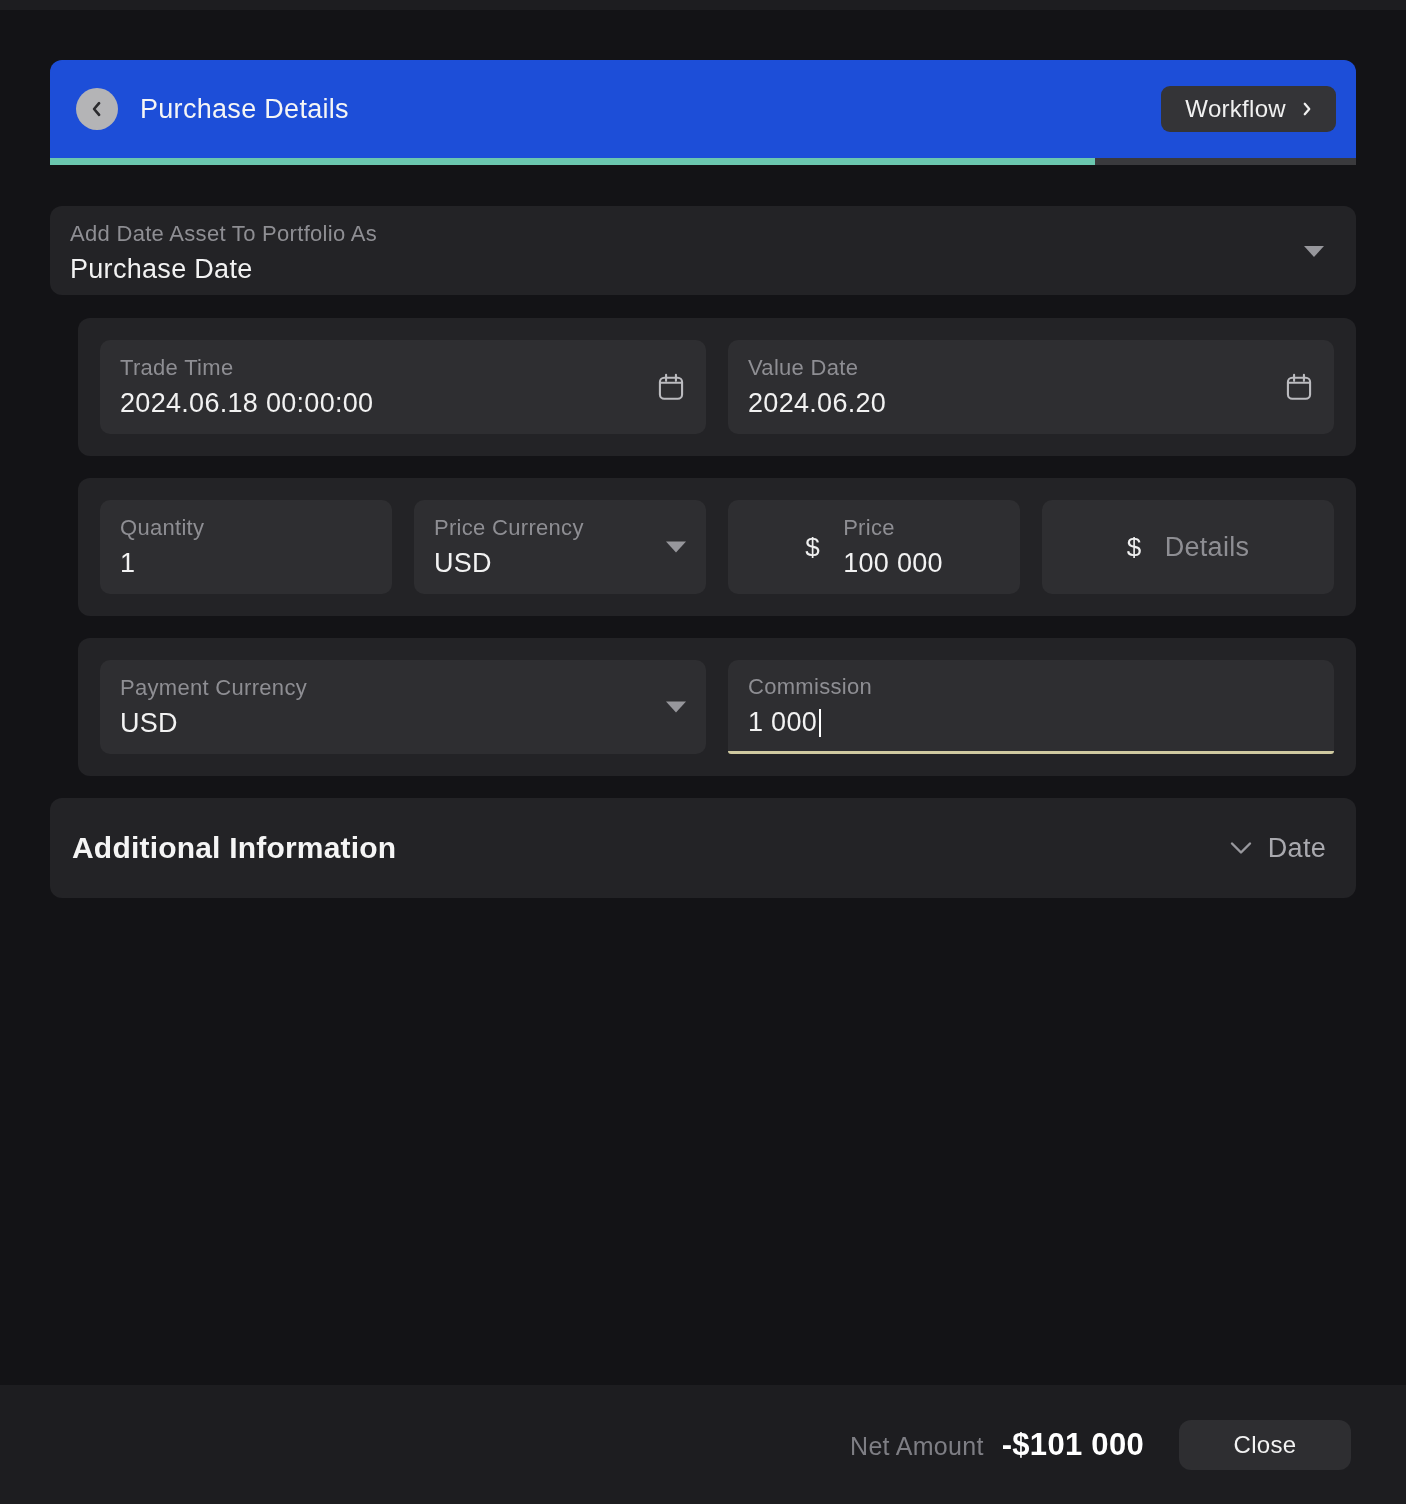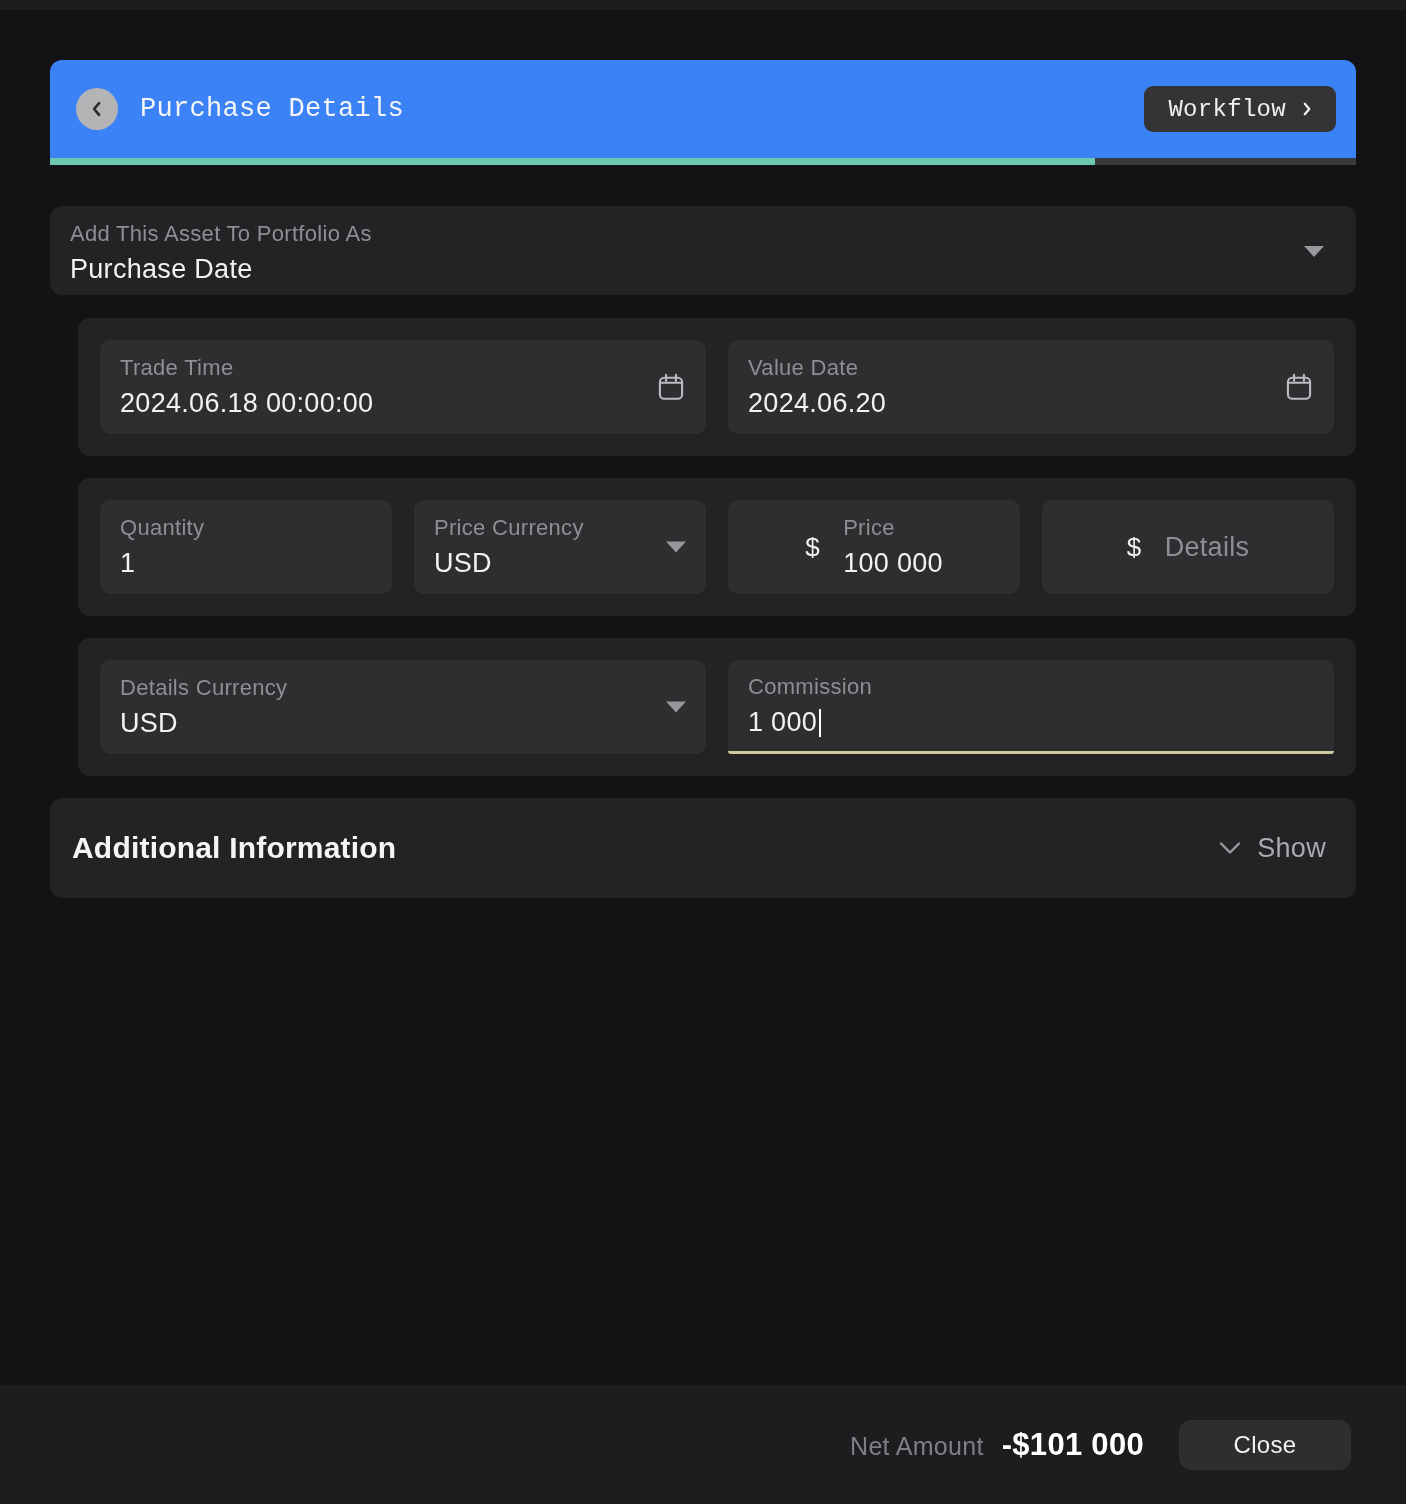--- a/index.html
+++ b/index.html
@@ -10,25 +10,24 @@
     position: relative;
     overflow: hidden;
     color: #f2f2f2;
   }
   .top-strip { height: 10px; width: 100%; background: #1d1d20; }
   .content { padding: 0 50px; }
 
   
   .header-panel {
     margin-top: 50px;
-    background: #3b82f6;
+    background: #1d4ed8;
     border-radius: 12px 12px 2px 2px;
     height: 105px;
     position: relative;
-    font-family: Liberation Mono, monospace;
   }
   .header-inner {
     height: 98px;
     display: flex;
     align-items: center;
     justify-content: space-between;
     padding: 0 20px 0 26px;
   }
   .header-left { display: flex; align-items: center; gap: 22px; }
   .back-btn {
@@ -161,21 +160,21 @@
         </span>
       </button>
     </div>
     <div class="progress-track">
       <div class="progress-fill" style="width: 80%;"></div>
     </div>
   </div>
 
   <div class="section sec-portfolio">
     <div class="stack">
-      <span class="label">Add This Asset To Portfolio As</span>
+      <span class="label">Add Date Asset To Portfolio As</span>
       <span class="value">Purchase Date</span>
     </div>
     <span class="caret-down"></span>
   </div>
 
   <div class="section sec-row cols-2">
     <div class="field">
       <span class="label">Trade Time</span>
       <span class="value">2024.06.18 00:00:00</span>
       <span class="icon-right">
@@ -219,39 +218,39 @@
       </span>
     </div>
     <div class="field with-prefix">
       <span class="prefix">$</span>
       <span class="placeholder">Details</span>
     </div>
   </div>
 
   <div class="section sec-row cols-2" style="margin-top:22px">
     <div class="field">
-      <span class="label">Details Currency</span>
+      <span class="label">Payment Currency</span>
       <span class="value">USD</span>
       <span class="icon-right caret-down"></span>
     </div>
     <div class="field focused">
       <span class="label">Commission</span>
       <span class="value"><span>1 000</span><span class="text-cursor"></span></span>
     </div>
   </div>
 
   <div class="section sec-additional">
     <h2>Additional Information</h2>
     <button class="show-toggle">
       <span>
         <svg width="22" height="14" viewBox="0 0 22 14" fill="none" stroke="#98989d" stroke-width="2.4" stroke-linecap="round" stroke-linejoin="round">
             <polyline points="2,2.5 11,11.5 20,2.5"></polyline>
           </svg>
       </span>
-      <span>Show</span>
+      <span>Date</span>
     </button>
   </div>
 
 </div>
 
 <div class="footer">
   <div class="net-amount">
     <span class="net-amount-label">Net Amount</span>
     <span class="net-amount-value">-$101 000</span>
   </div>

